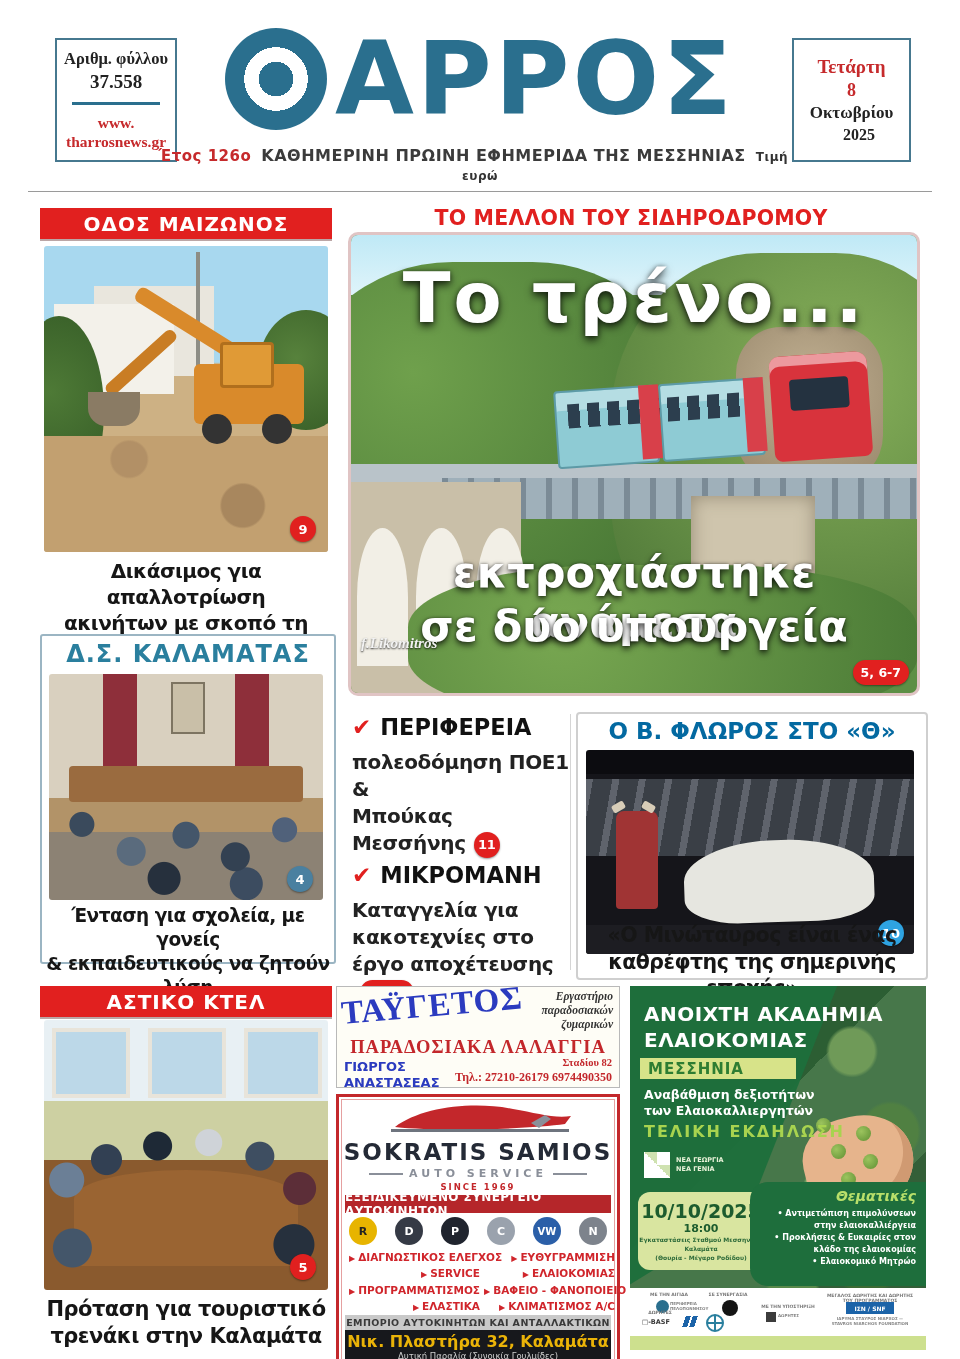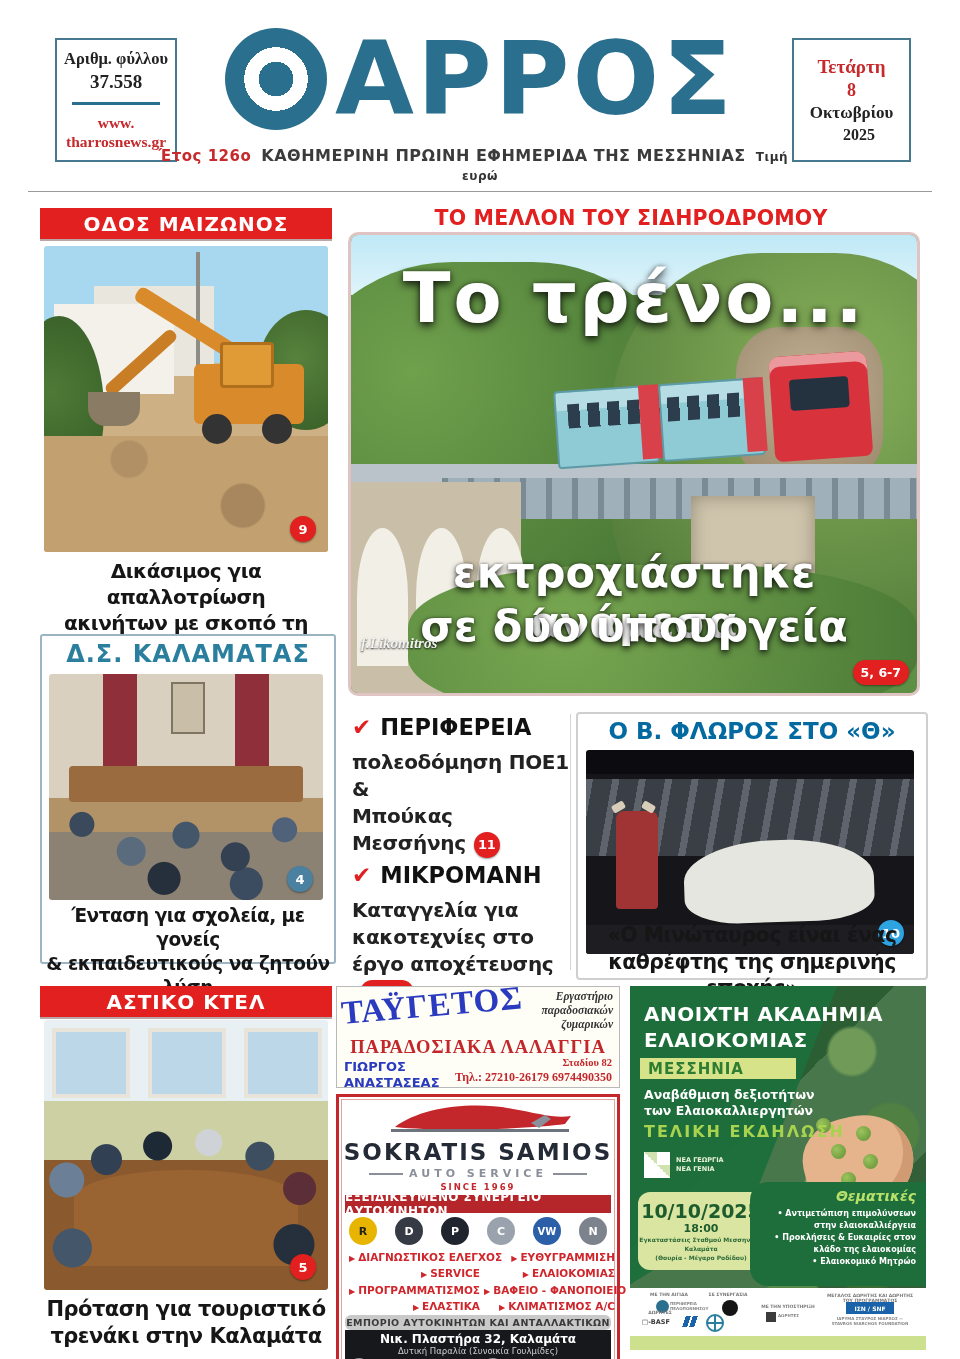--- a/index.html
+++ b/index.html
@@ -216,26 +216,26 @@
   .sok-brands{position:absolute;left:10px;right:10px;top:120px;display:flex;
       justify-content:space-between;}
   .chip{width:28px;height:28px;border-radius:50%;display:flex;align-items:center;
       justify-content:center;color:#fff;font-weight:bold;font-size:11px;}
   .sok-services{position:absolute;left:10px;right:6px;top:152px;display:flex;gap:4px;}
   .sok-col{width:50%;}
   .sok-li{color:#d0252b;font-weight:bold;font-size:10.5px;line-height:1.55;white-space:nowrap;text-align:right;}
   .sok-li .arrow{font-size:8px;margin-right:3px;}
   .sok-trade{position:absolute;left:6px;right:6px;top:218px;height:15px;background:#c9c9c9;
       color:#3a3a3a;font-weight:bold;font-size:9.5px;display:flex;align-items:center;
-      justify-content:center;letter-spacing:.4px;border-radius:6px;}
+      justify-content:center;letter-spacing:.4px;}
   .sok-foot{position:absolute;left:6px;right:6px;top:233px;bottom:6px;background:#17181c;
       color:#fff;text-align:center;}
   
   .sok{height:290px;} .sok-foot{top:233px;height:51px;bottom:auto;}
-  .sf-addr{font-size:12px;font-weight:bold;margin-top:2px;color:#ffffff;}
+  .sf-addr{font-size:16px;font-weight:bold;margin-top:2px;color:#eab308;}
   .sf-addr2{font-size:8.5px;color:#cfcfcf;}
   .sf-row{font-size:13px;font-weight:bold;display:flex;justify-content:center;gap:18px;}
 
   
   .olv{position:absolute;left:630px;top:986px;width:296px;height:364px;overflow:hidden;background:
       radial-gradient(circle at 75% 18%,#6f9a58 0 6%,transparent 7%),
       radial-gradient(circle at 88% 40%,#508042 0 8%,transparent 9%),
       radial-gradient(circle at 64% 55%,#7fae6a 0 5%,transparent 6%),
       radial-gradient(circle at 80% 75%,#3c6b34 0 9%,transparent 10%),
       radial-gradient(circle at 55% 85%,#58894a 0 7%,transparent 8%),

